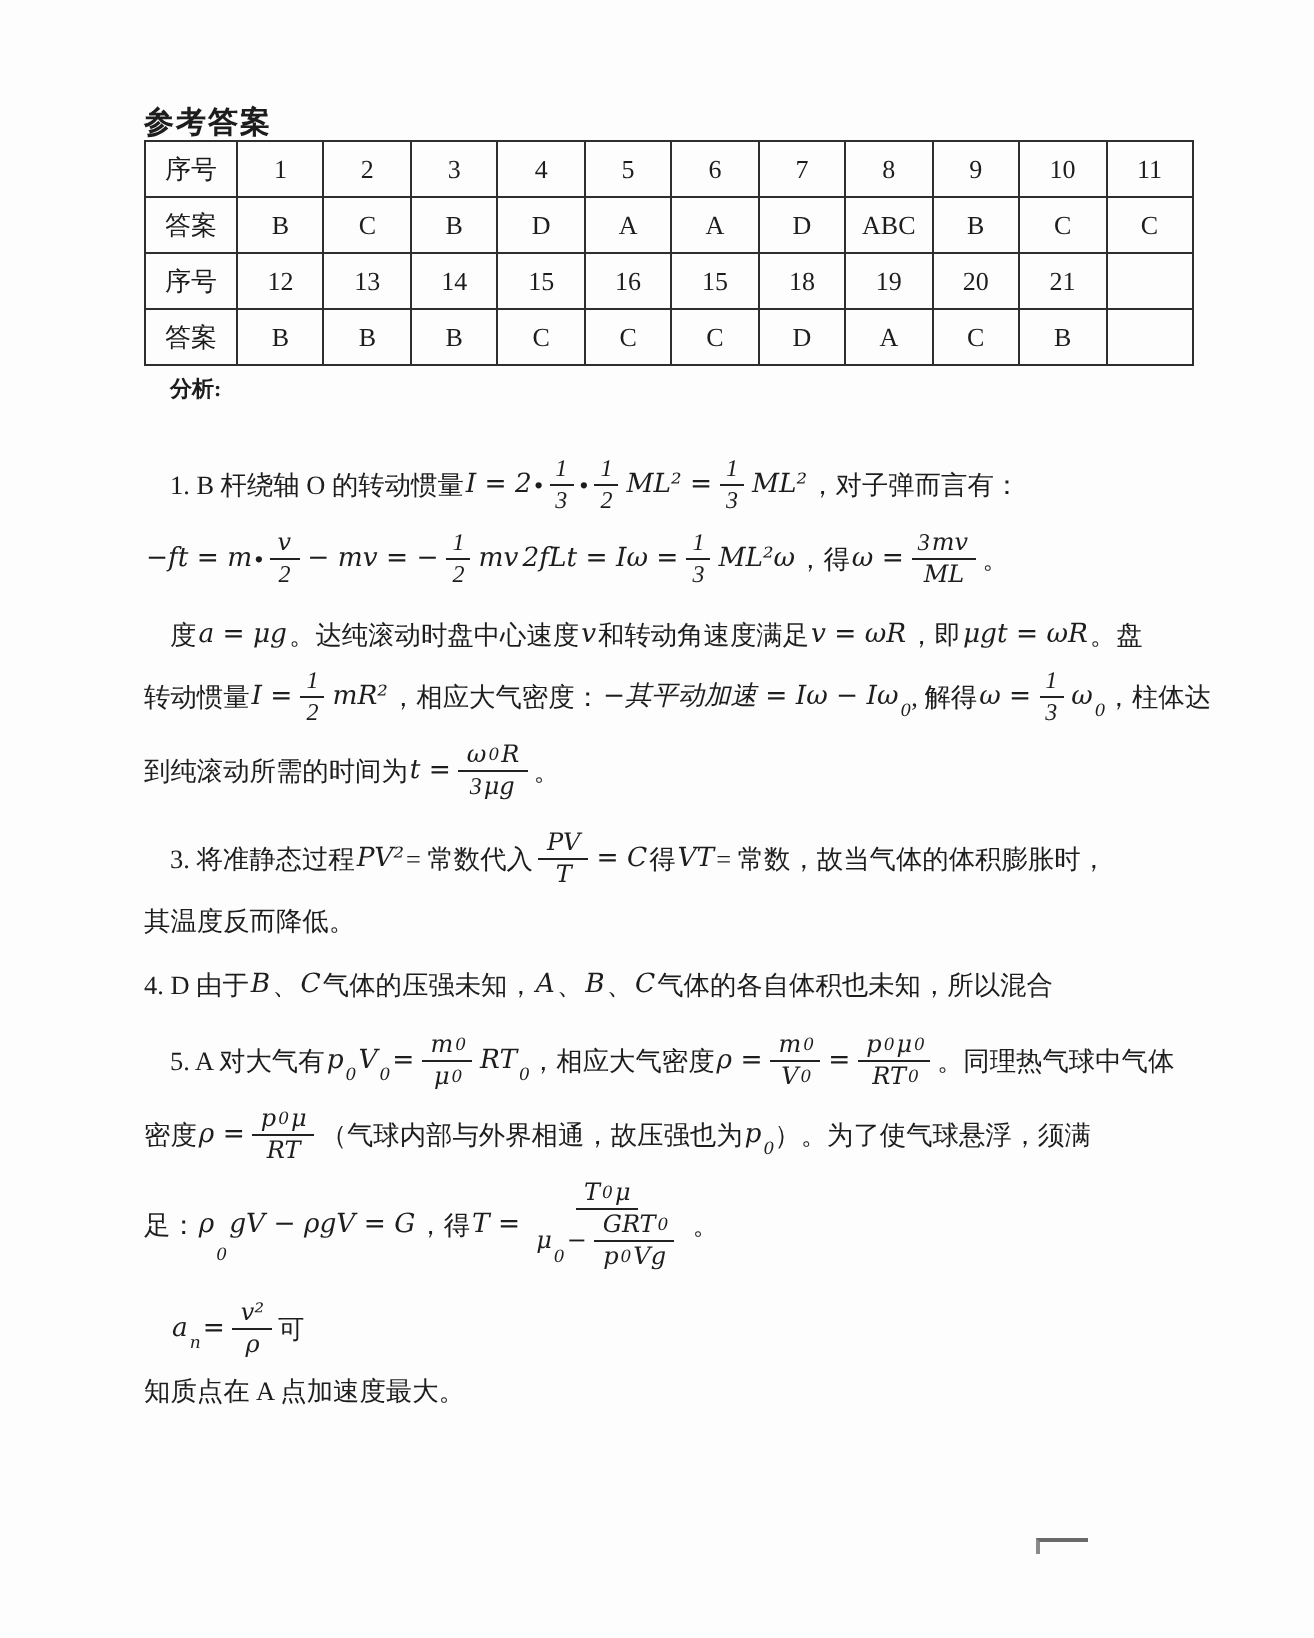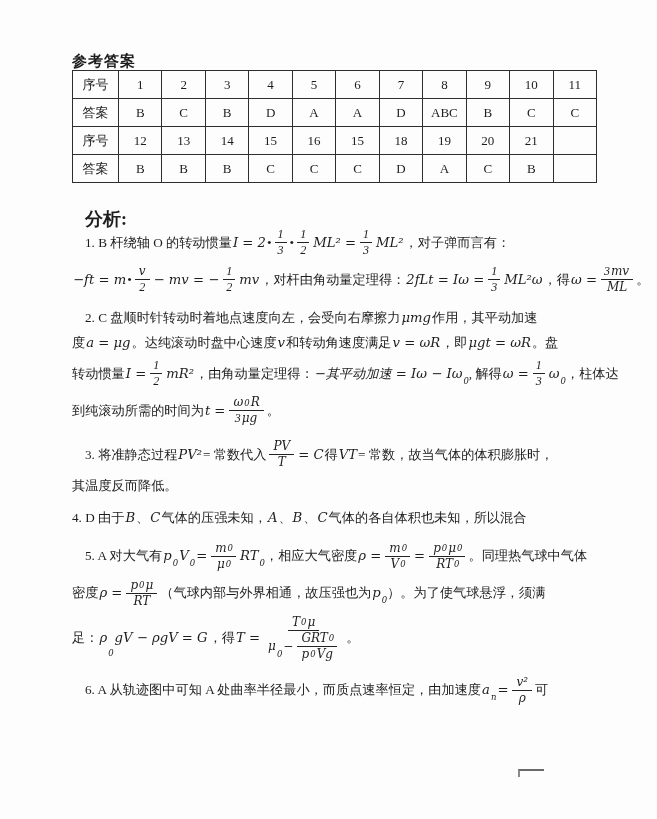--- a/index.html
+++ b/index.html
@@ -23,22 +23,22 @@
   }
   table.answers col.c0{width:46px;}
   table.answers td{
     border:1px solid #2e2e2e;height:27px;
     text-align:center;vertical-align:middle;
     font-size:13px;padding:0;
     font-family:"Liberation Serif", serif;
   }
   
   .heading{
-    position:absolute;top:207px;left:85px;
-    font-weight:700;font-size:18px;
+    position:absolute;top:187px;left:85px;
+    font-weight:700;font-size:11px;
   }
   .analysis{
     position:absolute;top:224px;left:72px;width:516px;
     font-size:13.2px;line-height:1.45;
   }
   .item{margin-bottom:7px;text-align:center;}
   .item .line{white-space:nowrap;padding:3px 0;display:flex;align-items:center;}
   .item .line:first-child{padding-left:13px;}
   .item.no-indent .line:first-child{padding-left:0;}
   .txt{font-family:"Liberation Serif", serif;}
@@ -183,21 +183,20 @@
           <span class="math">− mv = −</span>
           <span class="frac">
             <span class="num">
               <span class="txt">1</span>
             </span>
             <span class="den">
               <span class="txt">2</span>
             </span>
           </span>
           <span class="math">mv</span>
-          <span class="txt">，对杆由角动量定理得：</span>
           <span class="math">2fLt = Iω = </span>
           <span class="frac">
             <span class="num">
               <span class="txt">1</span>
             </span>
             <span class="den">
               <span class="txt">3</span>
             </span>
           </span>
           <span class="math">ML²ω</span>
@@ -209,25 +208,20 @@
               <span class="math">mv</span>
             </span>
             <span class="den">
               <span class="math">ML</span>
             </span>
           </span>
           <span class="txt">。</span>
         </div>
       </div>
       <div class="item">
-        <div class="line">
-          <span class="txt">2. C 盘顺时针转动时着地点速度向左，会受向右摩擦力 </span>
-          <span class="math">μmg</span>
-          <span class="txt"> 作用，其平动加速</span>
-        </div>
         <div class="line">
           <span class="txt">度 </span>
           <span class="math">a = μg</span>
           <span class="txt">。达纯滚动时盘中心速度 </span>
           <span class="math">v</span>
           <span class="txt"> 和转动角速度满足 </span>
           <span class="math">v = ωR</span>
           <span class="txt">，即 </span>
           <span class="math">μgt = ωR</span>
           <span class="txt">。盘</span>
@@ -237,21 +231,21 @@
           <span class="math">I = </span>
           <span class="frac">
             <span class="num">
               <span class="txt">1</span>
             </span>
             <span class="den">
               <span class="txt">2</span>
             </span>
           </span>
           <span class="math">mR²</span>
-          <span class="txt">，由角动量定理得：</span>
+          <span class="txt">，相应大气密度：</span>
           <span class="math">−其平动加速 = Iω − Iω</span>
           <span class="subs">0</span>
           <span class="txt">, 解得 </span>
           <span class="math">ω = </span>
           <span class="frac">
             <span class="num">
               <span class="txt">1</span>
             </span>
             <span class="den">
               <span class="txt">3</span>
@@ -408,31 +402,33 @@
                   <span class="math">Vg</span>
                 </span>
               </span>
             </span>
           </span>
           <span class="txt">。</span>
         </div>
       </div>
       <div class="item">
         <div class="line">
-          <span class="txt">6. A 从轨迹图中可知 A 处曲率半径最小，而质点速率恒定，由加速度 </span>
           <span class="math">a</span>
           <span class="subs">n</span>
           <span class="math"> = </span>
           <span class="frac">
             <span class="num">
               <span class="math">v²</span>
             </span>
             <span class="den">
               <span class="math">ρ</span>
             </span>
           </span>
           <span class="txt"> 可</span>
         </div>
+        <div class="line">
+          <span class="txt">知质点在 A 点加速度最大。</span>
+        </div>
       </div>
     </div>
 
   <div class="corner"></div>
 </div>
 
 </body></html>

